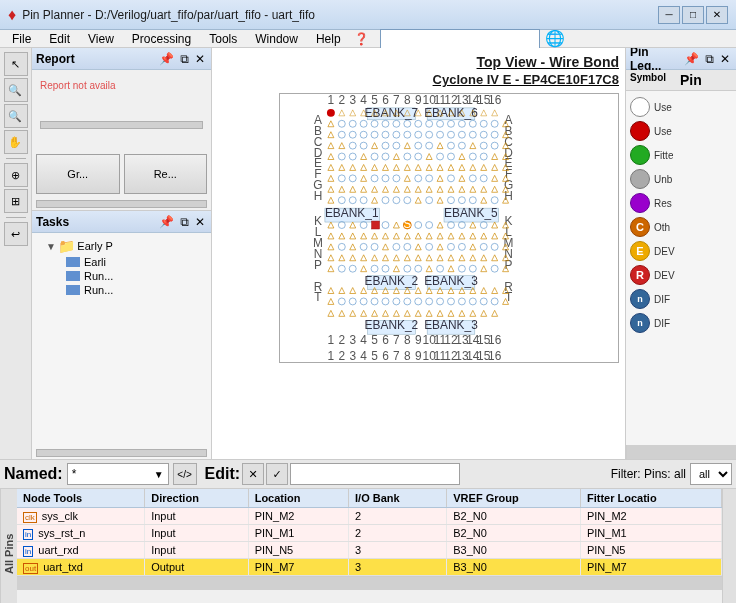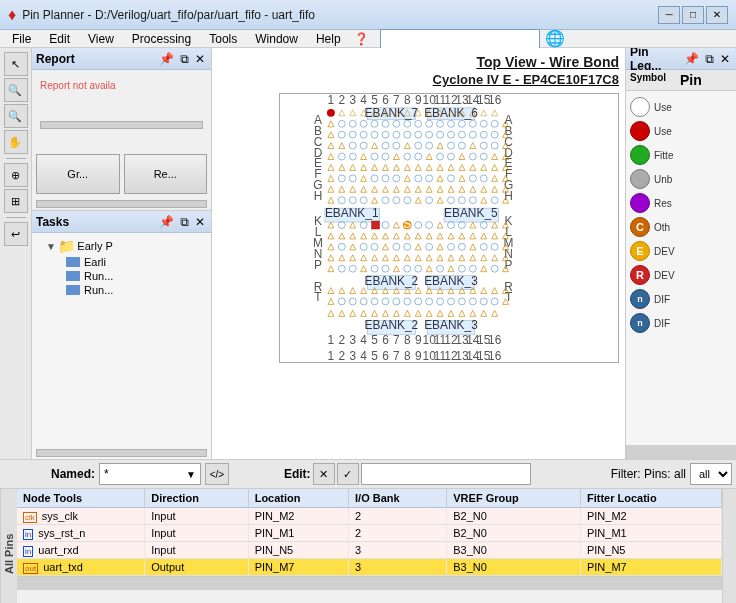--- a/index.html
+++ b/index.html
@@ -95,21 +95,21 @@
       display: flex; align-items: center; justify-content: center; font-size: 11px; font-weight: bold;
     }
     .legend-text { font-size: 10px; color: #333; overflow: hidden; }
 
     
     #filter-bar {
       display: flex; align-items: center; background: #e8e8e8;
       border-top: 1px solid #ccc; border-bottom: 1px solid #ccc;
       height: 30px; padding: 0 4px; gap: 4px;
     }
-    .filter-label { font-size: 12px; font-weight: bold; margin-left: 47px; }
+    .filter-label { font-size: 16px; font-weight: bold; }
     .filter-named-box {
       display: flex; align-items: center; background: white;
       border: 1px solid #a0a0a0; padding: 0 4px; height: 22px; gap: 2px;
     }
     .filter-input { border: none; outline: none; font-size: 12px; width: 80px; background: white; }
     .filter-btn { width: 22px; height: 22px; cursor: pointer; display: flex; align-items: center; justify-content: center; font-size: 11px; border: 1px solid #aaa; background: #e0e0e0; }
     .filter-edit { display: flex; align-items: center; gap: 2px; margin-left: 4px; }
     .filter-right { margin-left: auto; font-size: 11px; display: flex; align-items: center; gap: 4px; }
     .filter-dropdown {
       height: 22px; border: 1px solid #a0a0a0; background: white;

